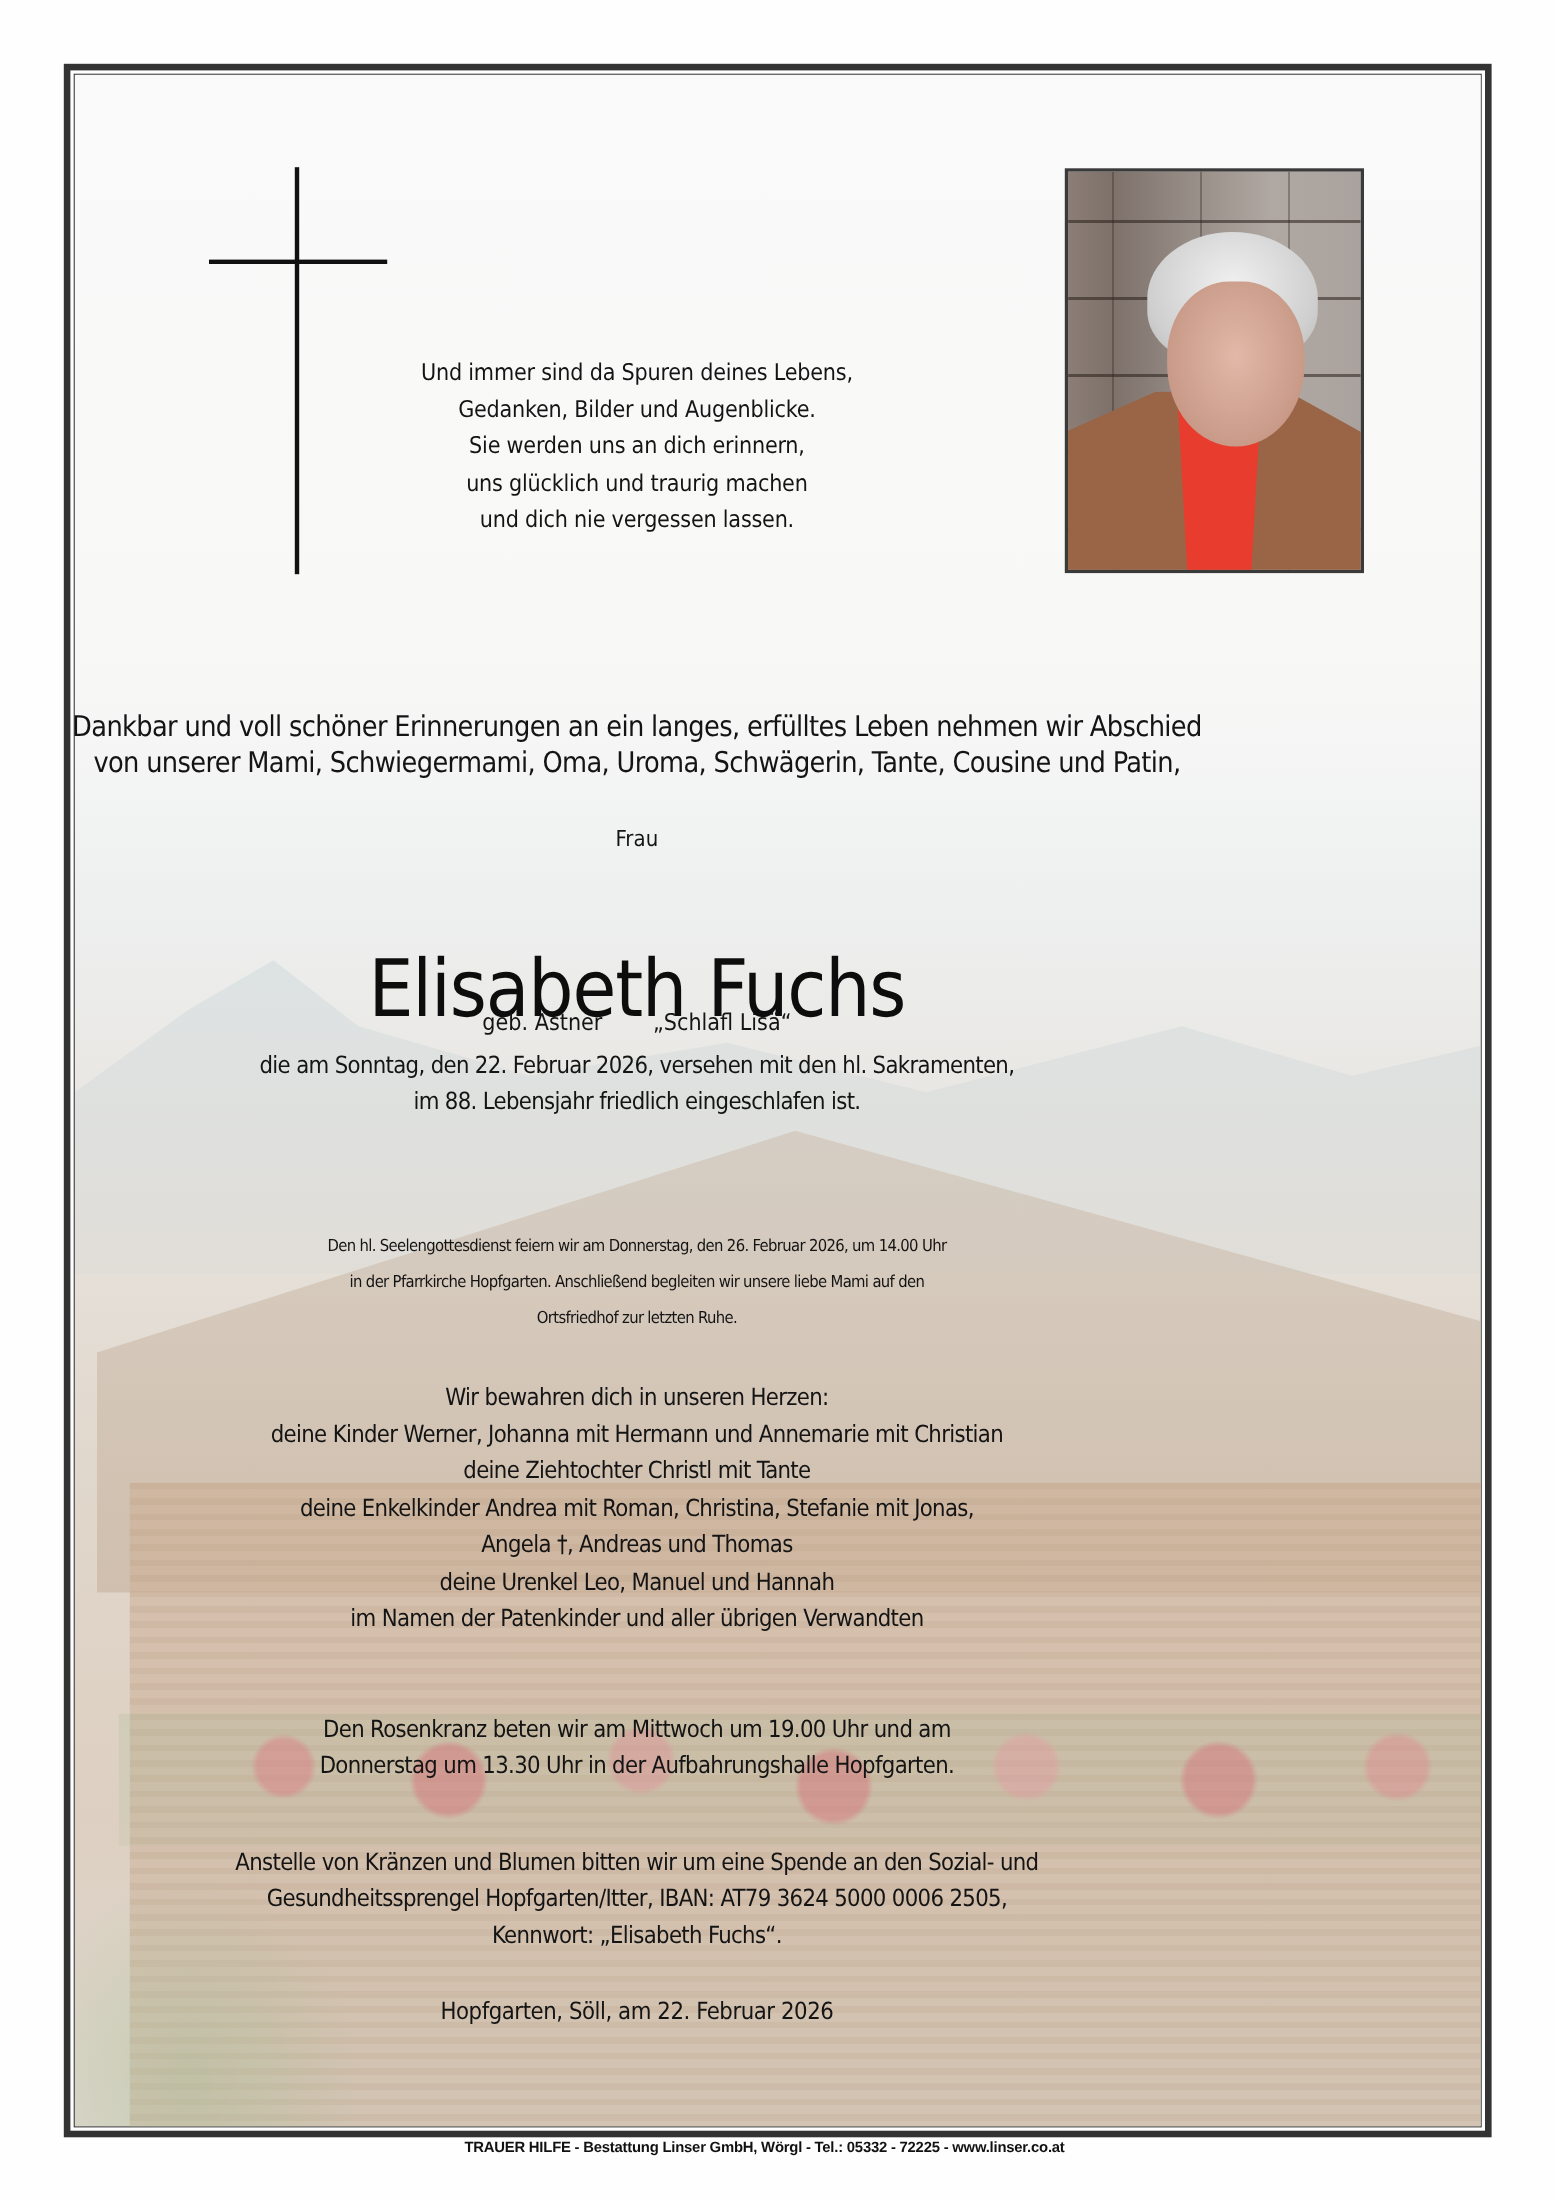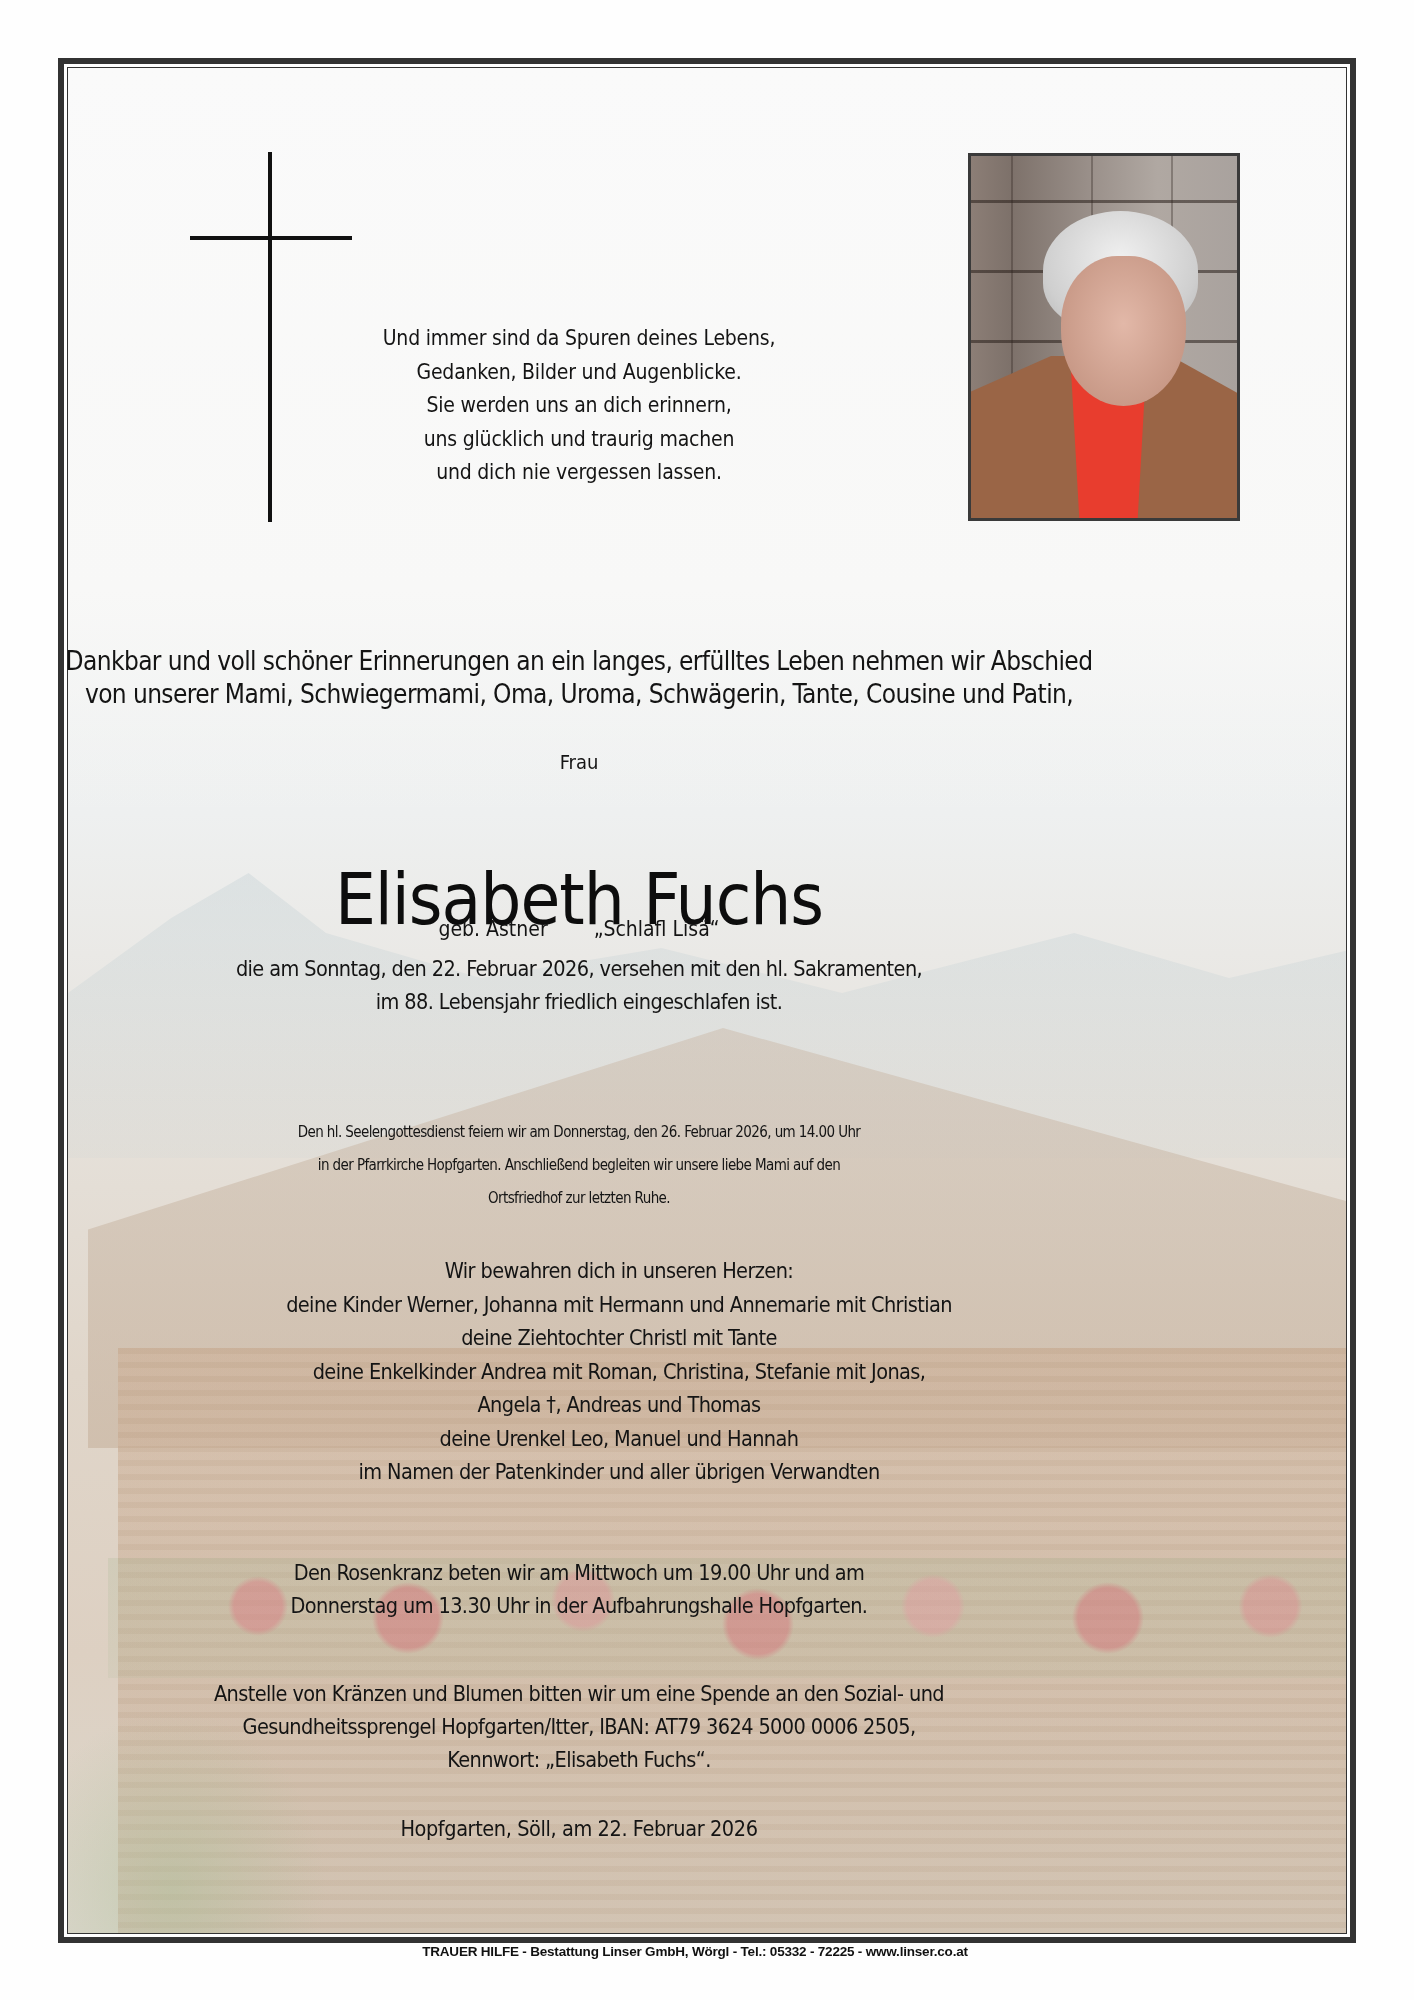--- a/index.html
+++ b/index.html
@@ -92,21 +92,21 @@
     font-family: "DejaVu Sans", sans-serif; font-stretch: condensed; color: #141414;
   }
   .poem { top: 322px; font-size: 21px; line-height: 33.5px; letter-spacing: -0.2px; }
   .intro { top: 645px; font-size: 26px; line-height: 33px; letter-spacing: -0.6px; }
   .frau { top: 748px; font-size: 20px; line-height: 28px; }
   .name { top: 854px; font-size: 72px; line-height: 90px; letter-spacing: -1px; color: #0d0d0d; }
   .maiden { top: 914px; font-size: 21px; line-height: 30px; }
   .maiden span { display: inline-block; margin: 0 20px; }
   .death { top: 950px; font-size: 21.5px; line-height: 33px; letter-spacing: -0.6px; }
   .service { top: 1116px; font-size: 15px; line-height: 33px; letter-spacing: -0.6px; }
-  .family { top: 1254px; font-size: 21.5px; line-height: 33.5px; letter-spacing: -0.6px; padding-left: 40px; }
+  .family { top: 1254px; font-size: 21.5px; line-height: 33.5px; letter-spacing: -0.6px; }
   .rosary { top: 1556px; font-size: 21.5px; line-height: 33px; letter-spacing: -0.6px; }
   .donation { top: 1677px; font-size: 21.5px; line-height: 33px; letter-spacing: -0.6px; }
   .place { top: 1812px; font-size: 21.5px; line-height: 33px; letter-spacing: -0.4px; }
   .line { display: block; white-space: nowrap; }
   .footer {
     position: absolute; left: 0; width: 1390px; top: 1944px; text-align: center;
     font-family: "Liberation Sans", sans-serif; font-weight: bold; font-size: 13.5px; color: #111;
     letter-spacing: -0.2px;
   }
 </style>

